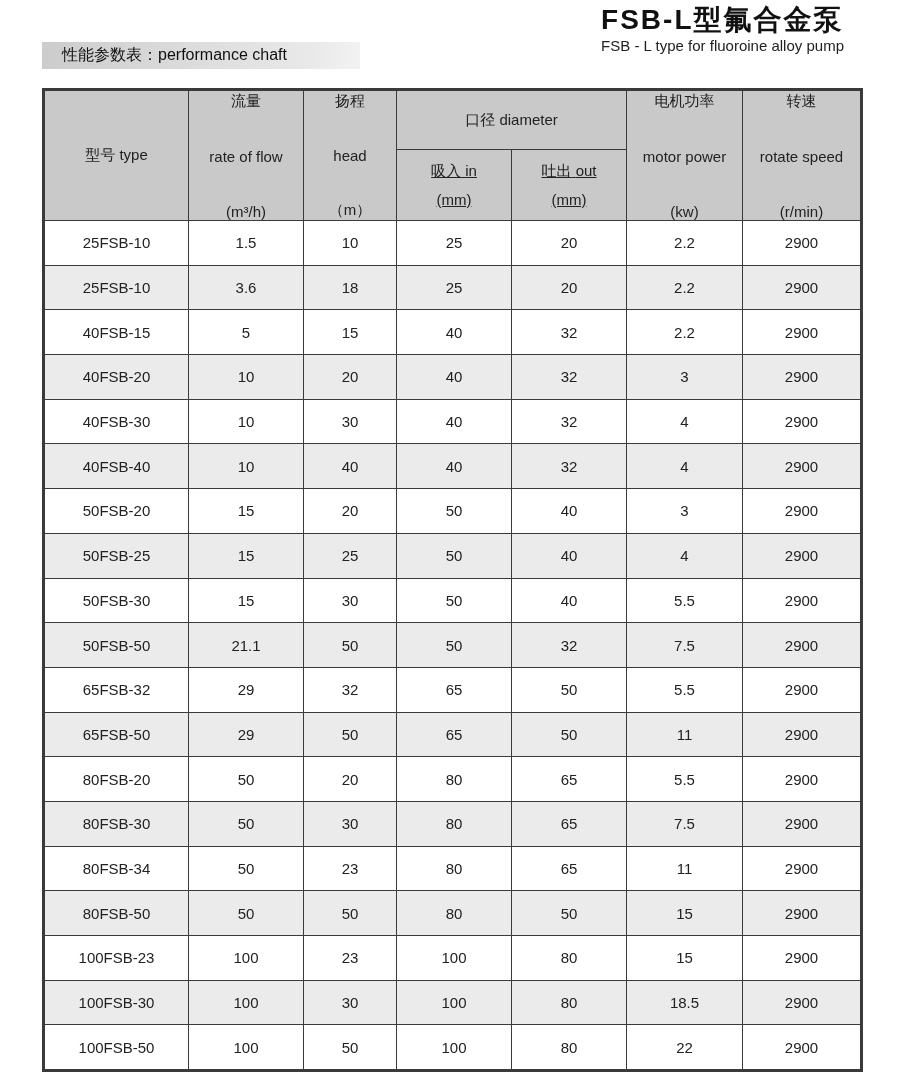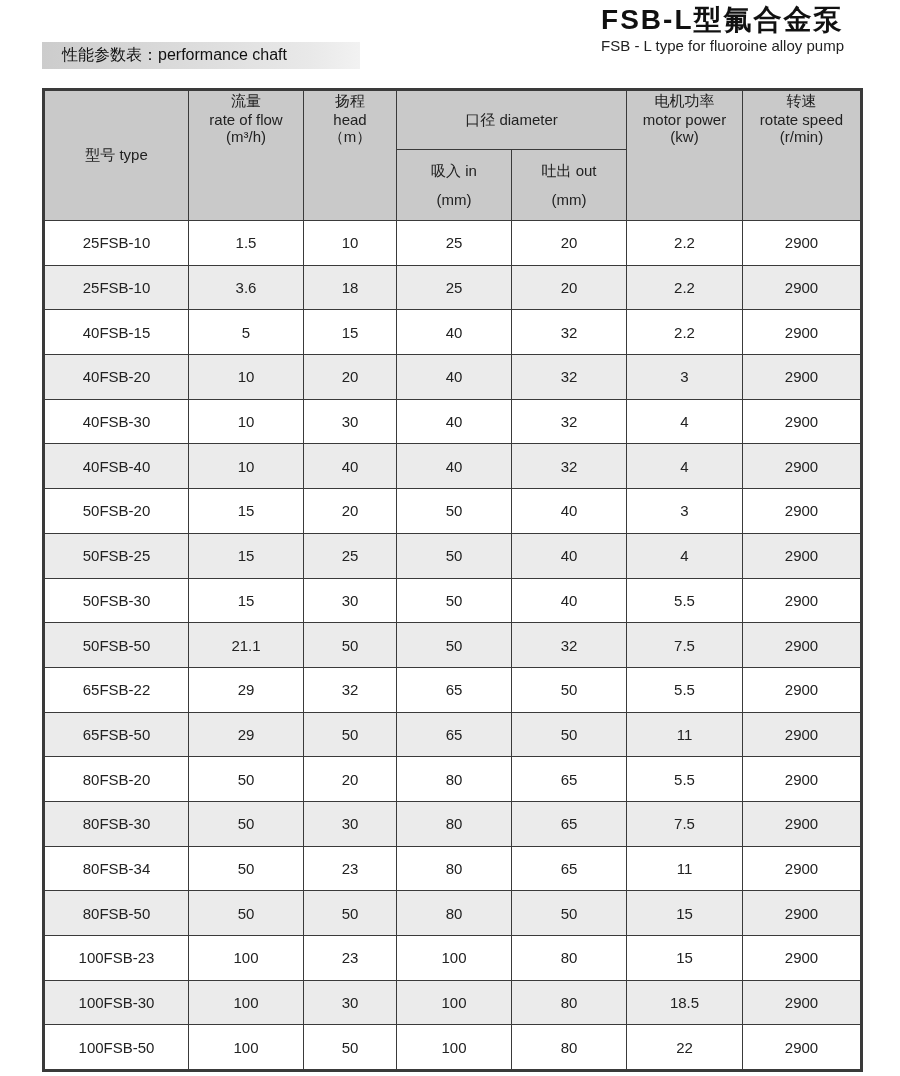--- a/index.html
+++ b/index.html
@@ -31,26 +31,26 @@
   table.spec{border:3px solid #3a3a3a;}
   table.spec th,table.spec td{
     border:1.5px solid #3a3a3a;
     font-weight:normal;font-size:15px;color:#222;text-align:center;
     padding:0;vertical-align:middle;background:#ffffff;
   }
   table.spec th{background:#c9c9c9;}
   thead tr.h-top th{height:58px;}
   thead tr.h-bottom th{height:70px;}
   .hstack{
-    display:flex;flex-direction:column;justify-content:flex-start;
+    display:flex;flex-direction:column;justify-content:space-between;
     height:128px;align-items:center;
   }
   .hstack2{
     display:flex;flex-direction:column;justify-content:space-evenly;
-    height:66px;align-items:center;
+    height:66px;align-items:center;text-decoration:underline;
   }
   tbody td{height:43.7px;}
   tbody tr.alt td{background:#ebebeb;}
 </style>
 </head>
 <body>
 
 <div class="title-block">
   <div class="title-cn">FSB-L型氟合金泵</div>
   <div class="title-en">FSB - L type for fluoroine alloy pump</div>
@@ -207,21 +207,21 @@
       <tr class="alt">
         <td>50FSB-50</td>
         <td>21.1</td>
         <td>50</td>
         <td>50</td>
         <td>32</td>
         <td>7.5</td>
         <td>2900</td>
       </tr>
       <tr>
-        <td>65FSB-22</td>
+        <td>65FSB-32</td>
         <td>29</td>
         <td>32</td>
         <td>65</td>
         <td>50</td>
         <td>5.5</td>
         <td>2900</td>
       </tr>
       <tr class="alt">
         <td>65FSB-50</td>
         <td>29</td>

